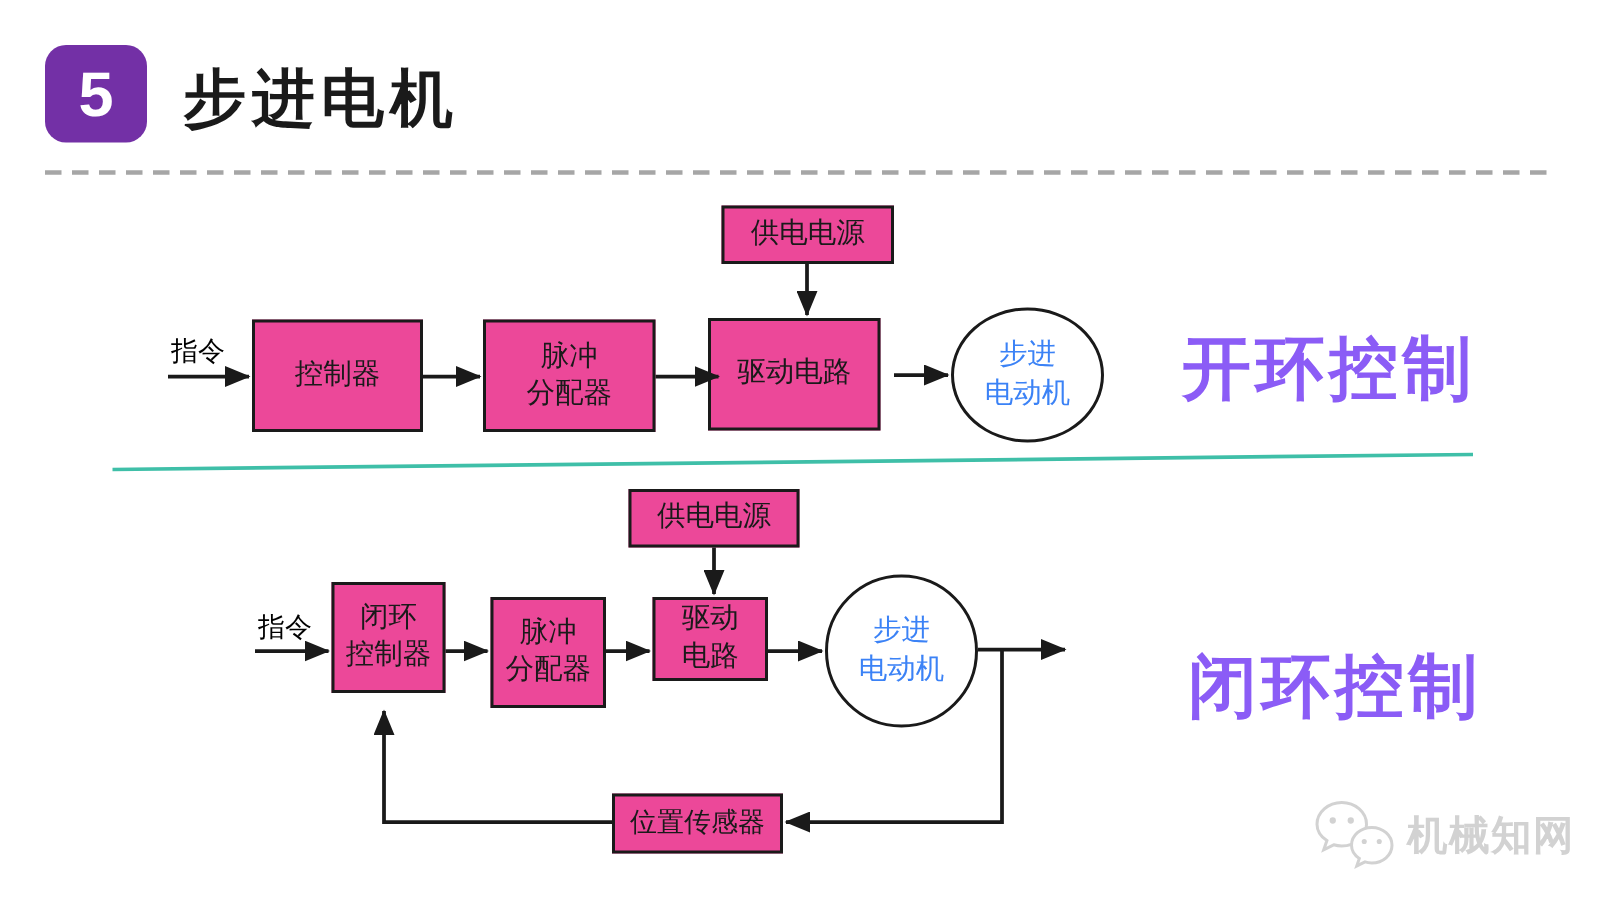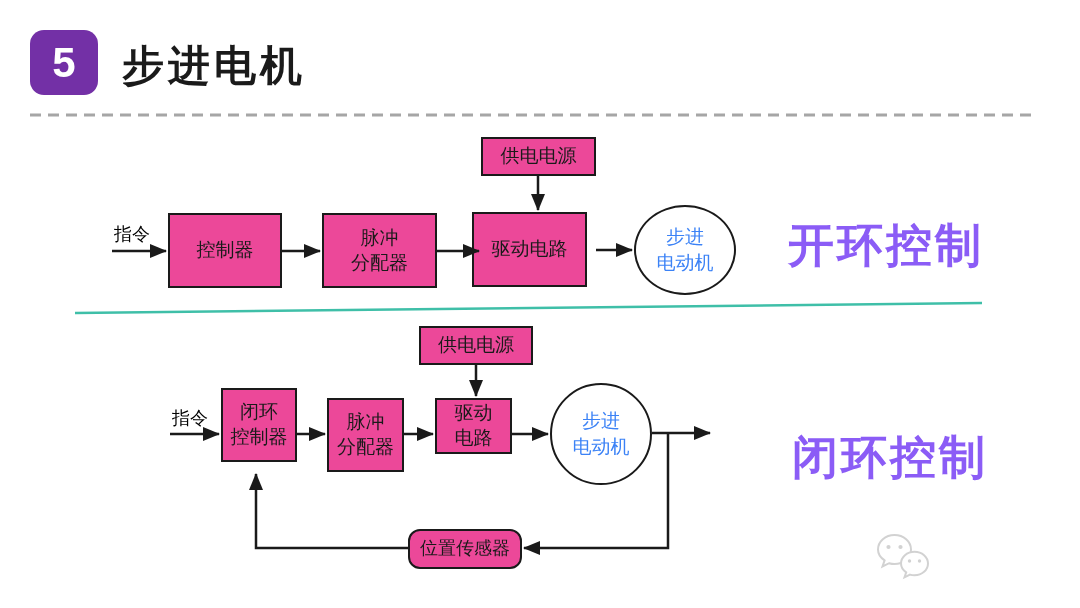--- a/index.html
+++ b/index.html
@@ -171,33 +171,34 @@
 
   <div class="abs dbox" style="left:419px;top:326px;width:114px;height:39px;">
     <span>供电电源</span>
   </div>
 
   <div class="abs dcircle" style="left:550px;top:383px;width:102px;height:102px;">
     <span>步进</span>
     <span>电动机</span>
   </div>
 
-  <div class="abs dbox" style="left:408px;top:529px;width:114px;height:40px;font-size:18px;border-radius:12px;">
+  <div class="abs dbox" style="left:408px;top:529px;width:114px;height:40px;font-size:18px;">
     <span>位置传感器</span>
   </div>
 
   <div class="abs caption" style="left:792px;top:427px;">闭环控制</div>
 </div>
 
 <div class="abs wmbox">
   <svg width="58" height="50" viewBox="0 0 58 50">
     <g stroke="#d2d2d2" stroke-width="2" fill="#ffffff">
       <path d="M37,17.5 C37,25.5 29.6,32 20.5,32 C18.6,32 16.8,31.7 15.1,31.2 L8.5,34.5 L10.6,28.4 C6.6,25.8 4,21.9 4,17.5 C4,9.5 11.4,3 20.5,3 C29.6,3 37,9.5 37,17.5 Z"></path>
       <path d="M54,31.5 C54,38 48,43.3 40.5,43.3 C38.9,43.3 37.4,43.1 36,42.6 L30.5,45.3 L32.2,40.3 C28.9,38.1 27,35 27,31.5 C27,25 33,19.7 40.5,19.7 C48,19.7 54,25 54,31.5 Z"></path>
     </g>
     <g fill="#d2d2d2" stroke="none">
       <circle cx="14.5" cy="15" r="2.1"></circle>
       <circle cx="26.5" cy="15" r="2.1"></circle>
       <circle cx="35.5" cy="29" r="1.7"></circle>
       <circle cx="45.5" cy="29" r="1.7"></circle>
     </g>
   </svg>
+  <span class="wmtext">机械知网</span>
 </div>
 
 </body></html>

